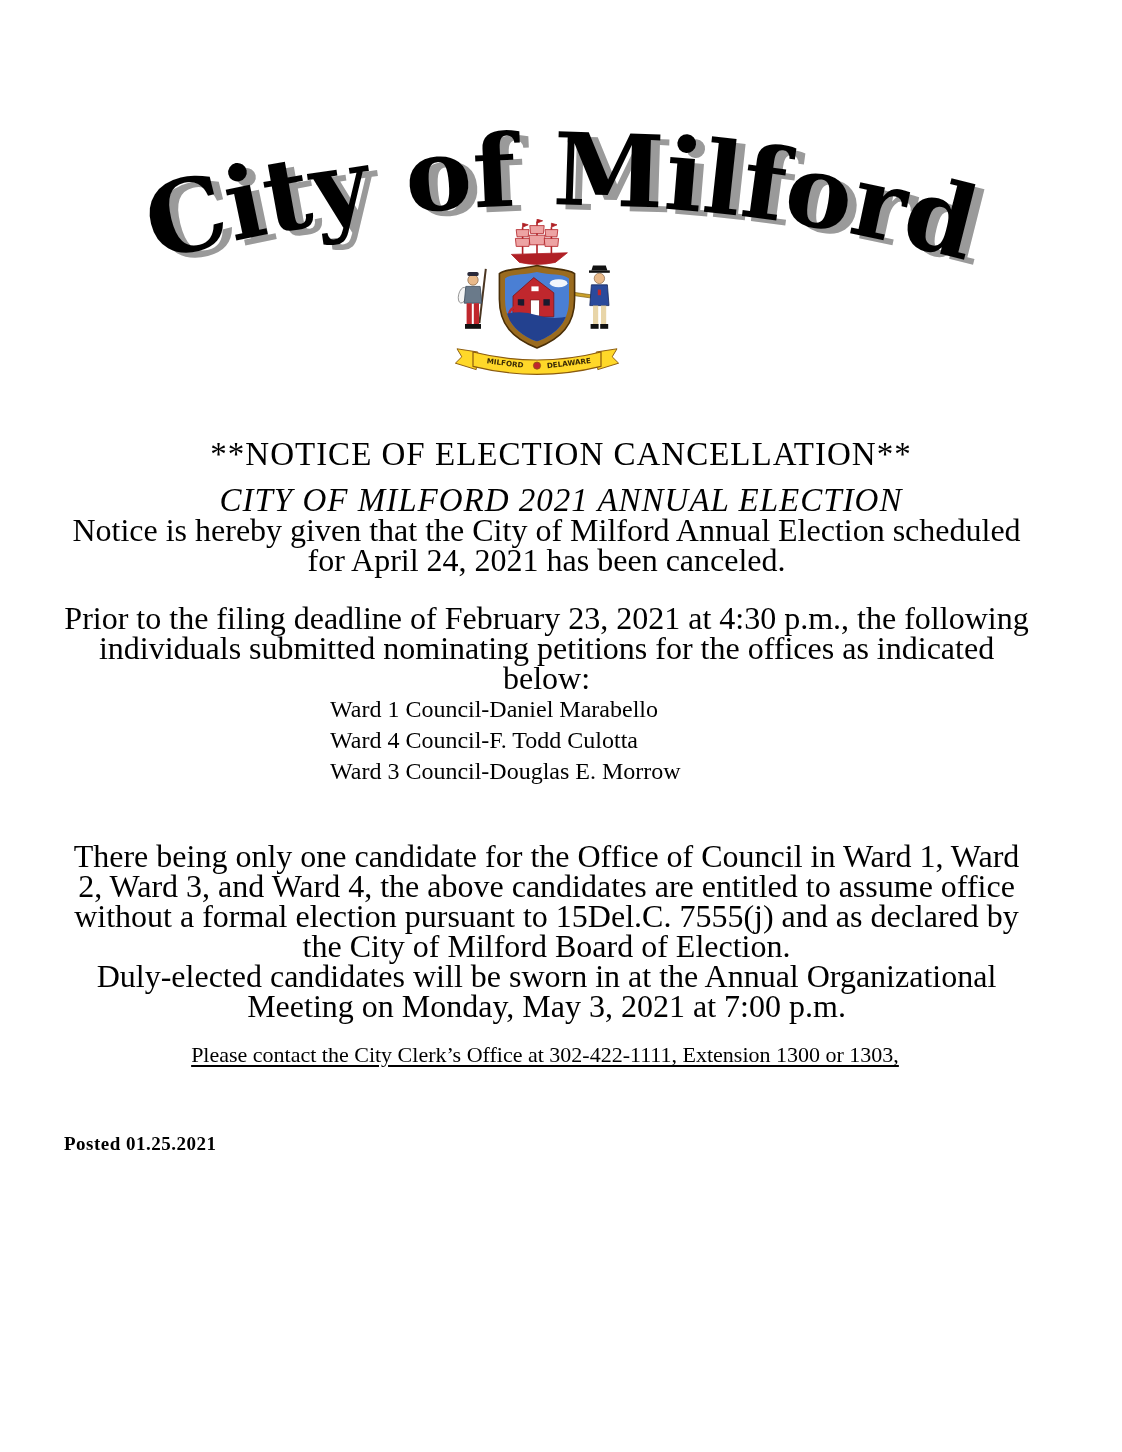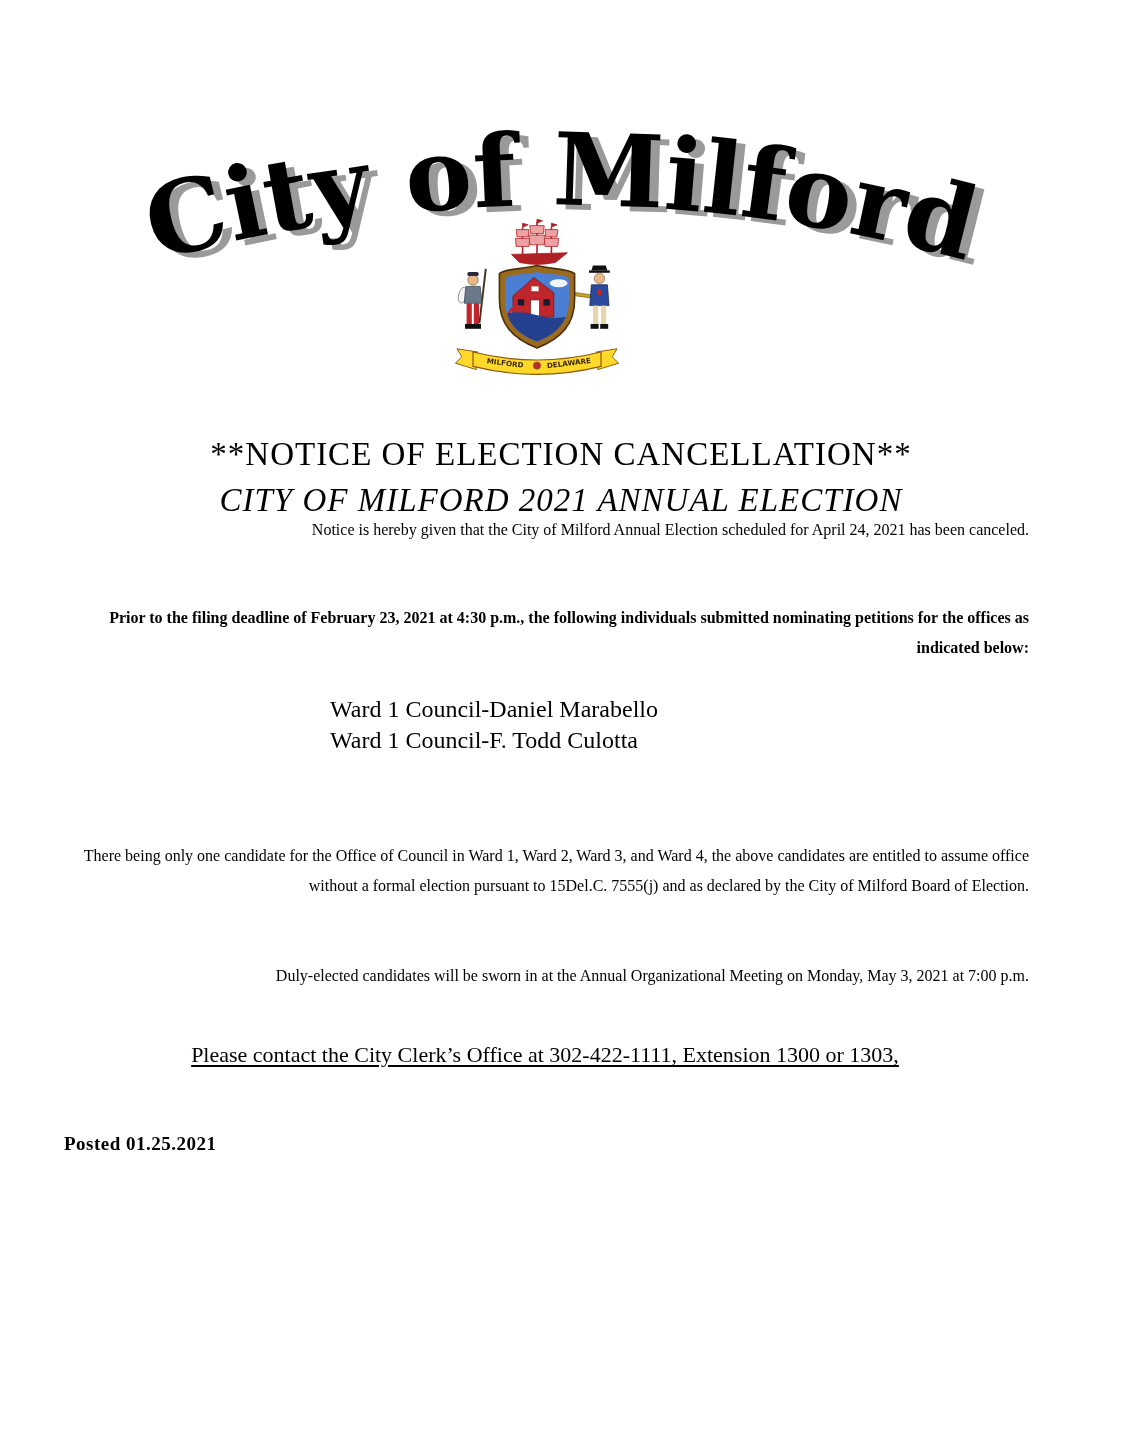--- a/index.html
+++ b/index.html
@@ -22,25 +22,25 @@
     left: 0; width: 1122px; text-align: center;
     font-size: 33px; letter-spacing: 1px; line-height: 40px;
     white-space: nowrap;
     margin-top: 42px;
   }
   #title-line1 { top: 392px; }
   #title-line2 { top: 438px; font-style: italic; }
 
   .body-para {
     left: 64px; width: 965px;
-    font-size: 16px; line-height: 30px;
-    text-align: right;
+    font-size: 32px; line-height: 30px;
+    text-align: center;
   }
   #para1 { top: 515px; }
-  #para2 { top: 603px; font-weight: bold; }
+  #para2 { top: 603px; }
 
   #ward-list {
     top: 694px; left: 330px;
     font-size: 24px; line-height: 31px;
   }
 
   #para3 { top: 841px; }
   #para4 { top: 961px; }
 
   #contact {
@@ -153,21 +153,22 @@
 </div>
 
 <div class="abs notice-title" id="title-line1">**NOTICE OF ELECTION CANCELLATION**</div>
 <div class="abs notice-title" id="title-line2">CITY OF MILFORD 2021 ANNUAL ELECTION</div>
 
 <div class="abs body-para" id="para1">Notice is hereby given that the City of Milford Annual Election scheduled for April 24, 2021 has been canceled.</div>
 <div class="abs body-para" id="para2">Prior to the filing deadline of February 23, 2021 at 4:30 p.m., the following individuals submitted nominating petitions for the offices as indicated below:</div>
 
 <div class="abs" id="ward-list">
   <div>Ward 1 Council-Daniel Marabello</div>
-  <div>Ward 1 Council-F. Todd Culotta</div>
+  <div>Ward 4 Council-F. Todd Culotta</div>
+  <div>Ward 3 Council-Douglas E. Morrow</div>
 </div>
 
 <div class="abs body-para" id="para3">There being only one candidate for the Office of Council in Ward 1, Ward 2, Ward 3, and Ward 4, the above candidates are entitled to assume office without a formal election pursuant to 15Del.C. 7555(j) and as declared by the City of Milford Board of Election.</div>
 <div class="abs body-para" id="para4">Duly-elected candidates will be sworn in at the Annual Organizational Meeting on Monday, May 3, 2021 at 7:00 p.m.</div>
 
 <div class="abs" id="contact">
   <div class="uline">Please contact the City Clerk’s Office at 302-422-1111, Extension 1300 or 1303,</div>
 </div>
 
 <div class="abs" id="posted">Posted 01.25.2021</div>

